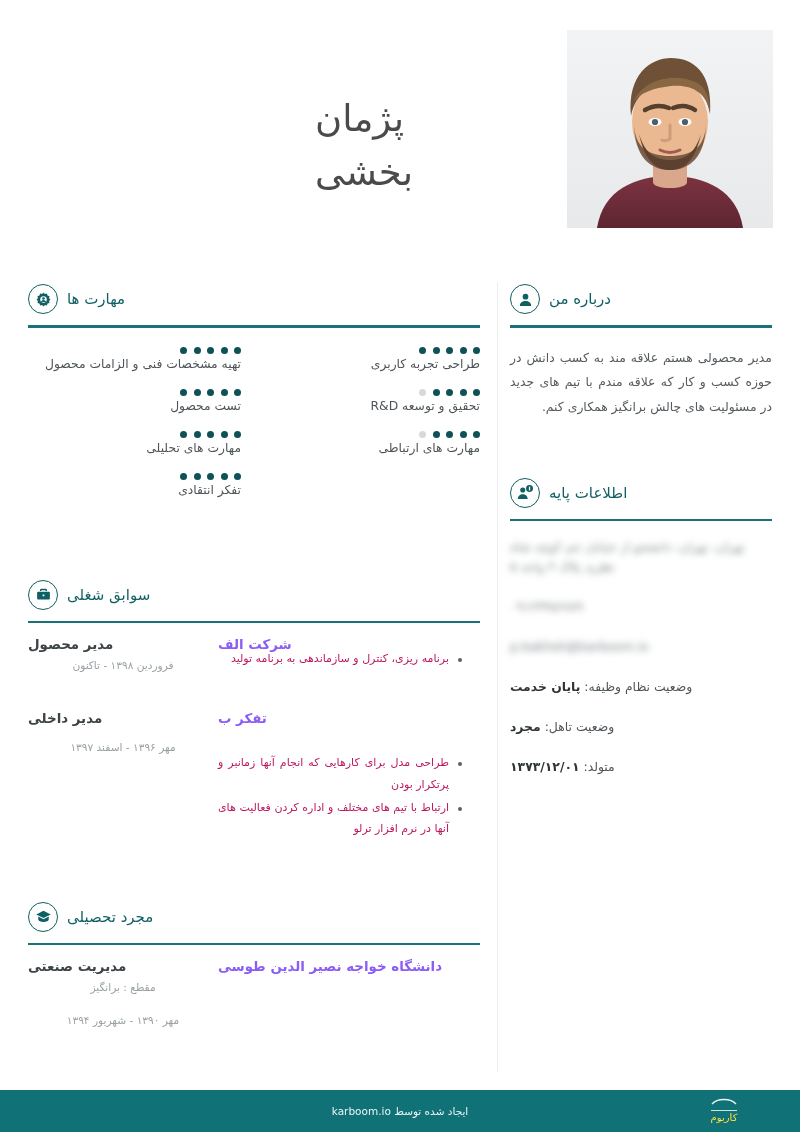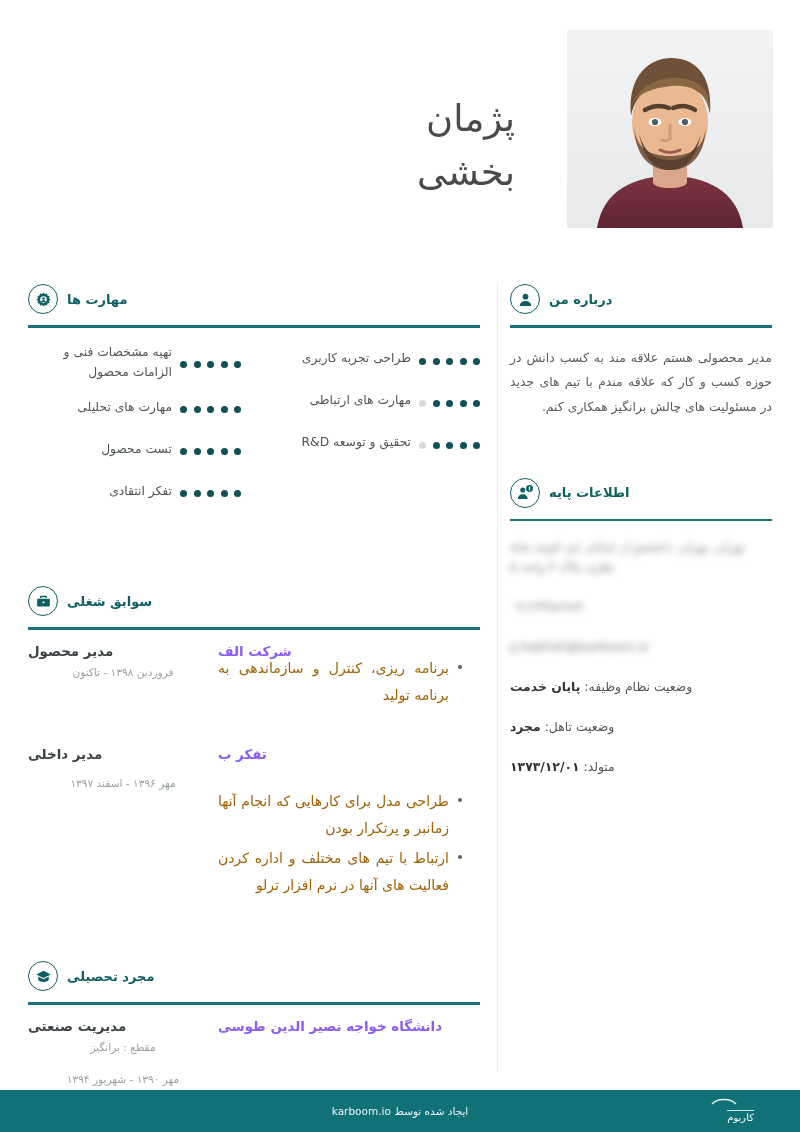--- a/index.html
+++ b/index.html
@@ -24,21 +24,21 @@
   .header {
     position: relative;
     height: 258px;
   }
 
   .name-block {
     position: absolute;
     right: 285px;
     top: 92px;
     width: 200px;
-    text-align: right;
+    text-align: left;
     direction: rtl;
   }
   .name-line {
     font-size: 37px;
     color: #4a4a4a;
     line-height: 1.45;
     font-weight: 400;
     letter-spacing: 0px;
   }
 
@@ -90,23 +90,23 @@
     height: 30px;
     border: 1.6px solid #0f5f63;
     border-radius: 50%;
     display: flex;
     align-items: center;
     justify-content: center;
     flex: none;
   }
   .sec-icon svg { display:block; }
   .sec-title {
-    font-size: 13px;
+    font-size: 15px;
     color: #0f5f63;
-    font-weight: 700;
+    font-weight: 400;
     white-space: nowrap;
   }
   .sec-rule {
     height: 2.5px;
     background: #187277;
     margin-top: 9px;
   }
 
   
   .about-text {
@@ -138,22 +138,22 @@
   
   .skills-grid {
     margin-top: 14px;
     display: flex;
     flex-direction: row;
     justify-content: space-between;
   }
   .skills-col { width: 213px; }
   .skill-row {
     display: flex;
-    flex-direction: row;
-    align-items: center;
+    flex-direction: column;
+    align-items: flex-start;
     justify-content: flex-start;
     min-height: 34px;
     margin-bottom: 8px;
   }
   .skill-dots {
     display: flex;
     flex-direction: row;
     gap: 6.5px;
     flex: none;
     padding-top: 5px;
@@ -213,22 +213,22 @@
   }
   .bullets {
     flex: 1;
     list-style: none;
     direction: rtl;
     text-align: justify;
     padding-right: 18px;
   }
   .bullets li {
     position: relative;
-    font-size: 14px;
-    color: #a16207;
+    font-size: 11px;
+    color: #be185d;
     line-height: 1.95;
     padding-right: 13px;
     margin-bottom: 2px;
   }
   .bullets li::before {
     content: "";
     position: absolute;
     right: 0; top: 10px;
     width: 4px; height: 4px;
     border-radius: 50%;
@@ -251,22 +251,22 @@
   .footer-text {
     font-size: 10.5px;
     color: #eaf4f4;
     direction: rtl;
   }
   .footer-logo {
     position: absolute;
     left: 694px;
     top: 7px;
     width: 60px;
-    text-align: right;
-    color: #ffffff;
+    text-align: center;
+    color: #fde047;
   }
   .footer-logo .logo-word {
     font-size: 10px;
     letter-spacing: 0.2px;
     line-height: 1;
     border-top: 1px solid #cfe4e4;
     padding-top: 2px;
     display: inline-block;
   }
   .footer-logo .logo-arc { display:block; margin: 0 auto 1px; }
@@ -405,32 +405,32 @@
             <span class="skill-name">طراحی تجربه کاربری</span>
           </div>
           <div class="skill-row">
             <span class="skill-dots">
                 <span class="dot"></span>
                 <span class="dot"></span>
                 <span class="dot"></span>
                 <span class="dot"></span>
                 <span class="dot off"></span>
               </span>
+            <span class="skill-name">تحقیق و توسعه R&amp;D</span>
+          </div>
+          <div class="skill-row">
+            <span class="skill-dots">
+                <span class="dot"></span>
+                <span class="dot"></span>
+                <span class="dot"></span>
+                <span class="dot"></span>
+                <span class="dot off"></span>
+              </span>
             <span class="skill-name">مهارت های ارتباطی</span>
           </div>
-          <div class="skill-row">
-            <span class="skill-dots">
-                <span class="dot"></span>
-                <span class="dot"></span>
-                <span class="dot"></span>
-                <span class="dot"></span>
-                <span class="dot off"></span>
-              </span>
-            <span class="skill-name">تحقیق و توسعه R&amp;D</span>
-          </div>
         </div>
 
         <div class="skills-col">
           <div class="skill-row">
             <span class="skill-dots">
                 <span class="dot"></span>
                 <span class="dot"></span>
                 <span class="dot"></span>
                 <span class="dot"></span>
                 <span class="dot"></span>
@@ -438,31 +438,31 @@
             <span class="skill-name">تهیه مشخصات فنی و الزامات محصول</span>
           </div>
           <div class="skill-row">
             <span class="skill-dots">
                 <span class="dot"></span>
                 <span class="dot"></span>
                 <span class="dot"></span>
                 <span class="dot"></span>
                 <span class="dot"></span>
               </span>
+            <span class="skill-name">تست محصول</span>
+          </div>
+          <div class="skill-row">
+            <span class="skill-dots">
+                <span class="dot"></span>
+                <span class="dot"></span>
+                <span class="dot"></span>
+                <span class="dot"></span>
+                <span class="dot"></span>
+              </span>
             <span class="skill-name">مهارت های تحلیلی</span>
-          </div>
-          <div class="skill-row">
-            <span class="skill-dots">
-                <span class="dot"></span>
-                <span class="dot"></span>
-                <span class="dot"></span>
-                <span class="dot"></span>
-                <span class="dot"></span>
-              </span>
-            <span class="skill-name">تست محصول</span>
           </div>
           <div class="skill-row">
             <span class="skill-dots">
                 <span class="dot"></span>
                 <span class="dot"></span>
                 <span class="dot"></span>
                 <span class="dot"></span>
                 <span class="dot"></span>
               </span>
             <span class="skill-name">تفکر انتقادی</span>

